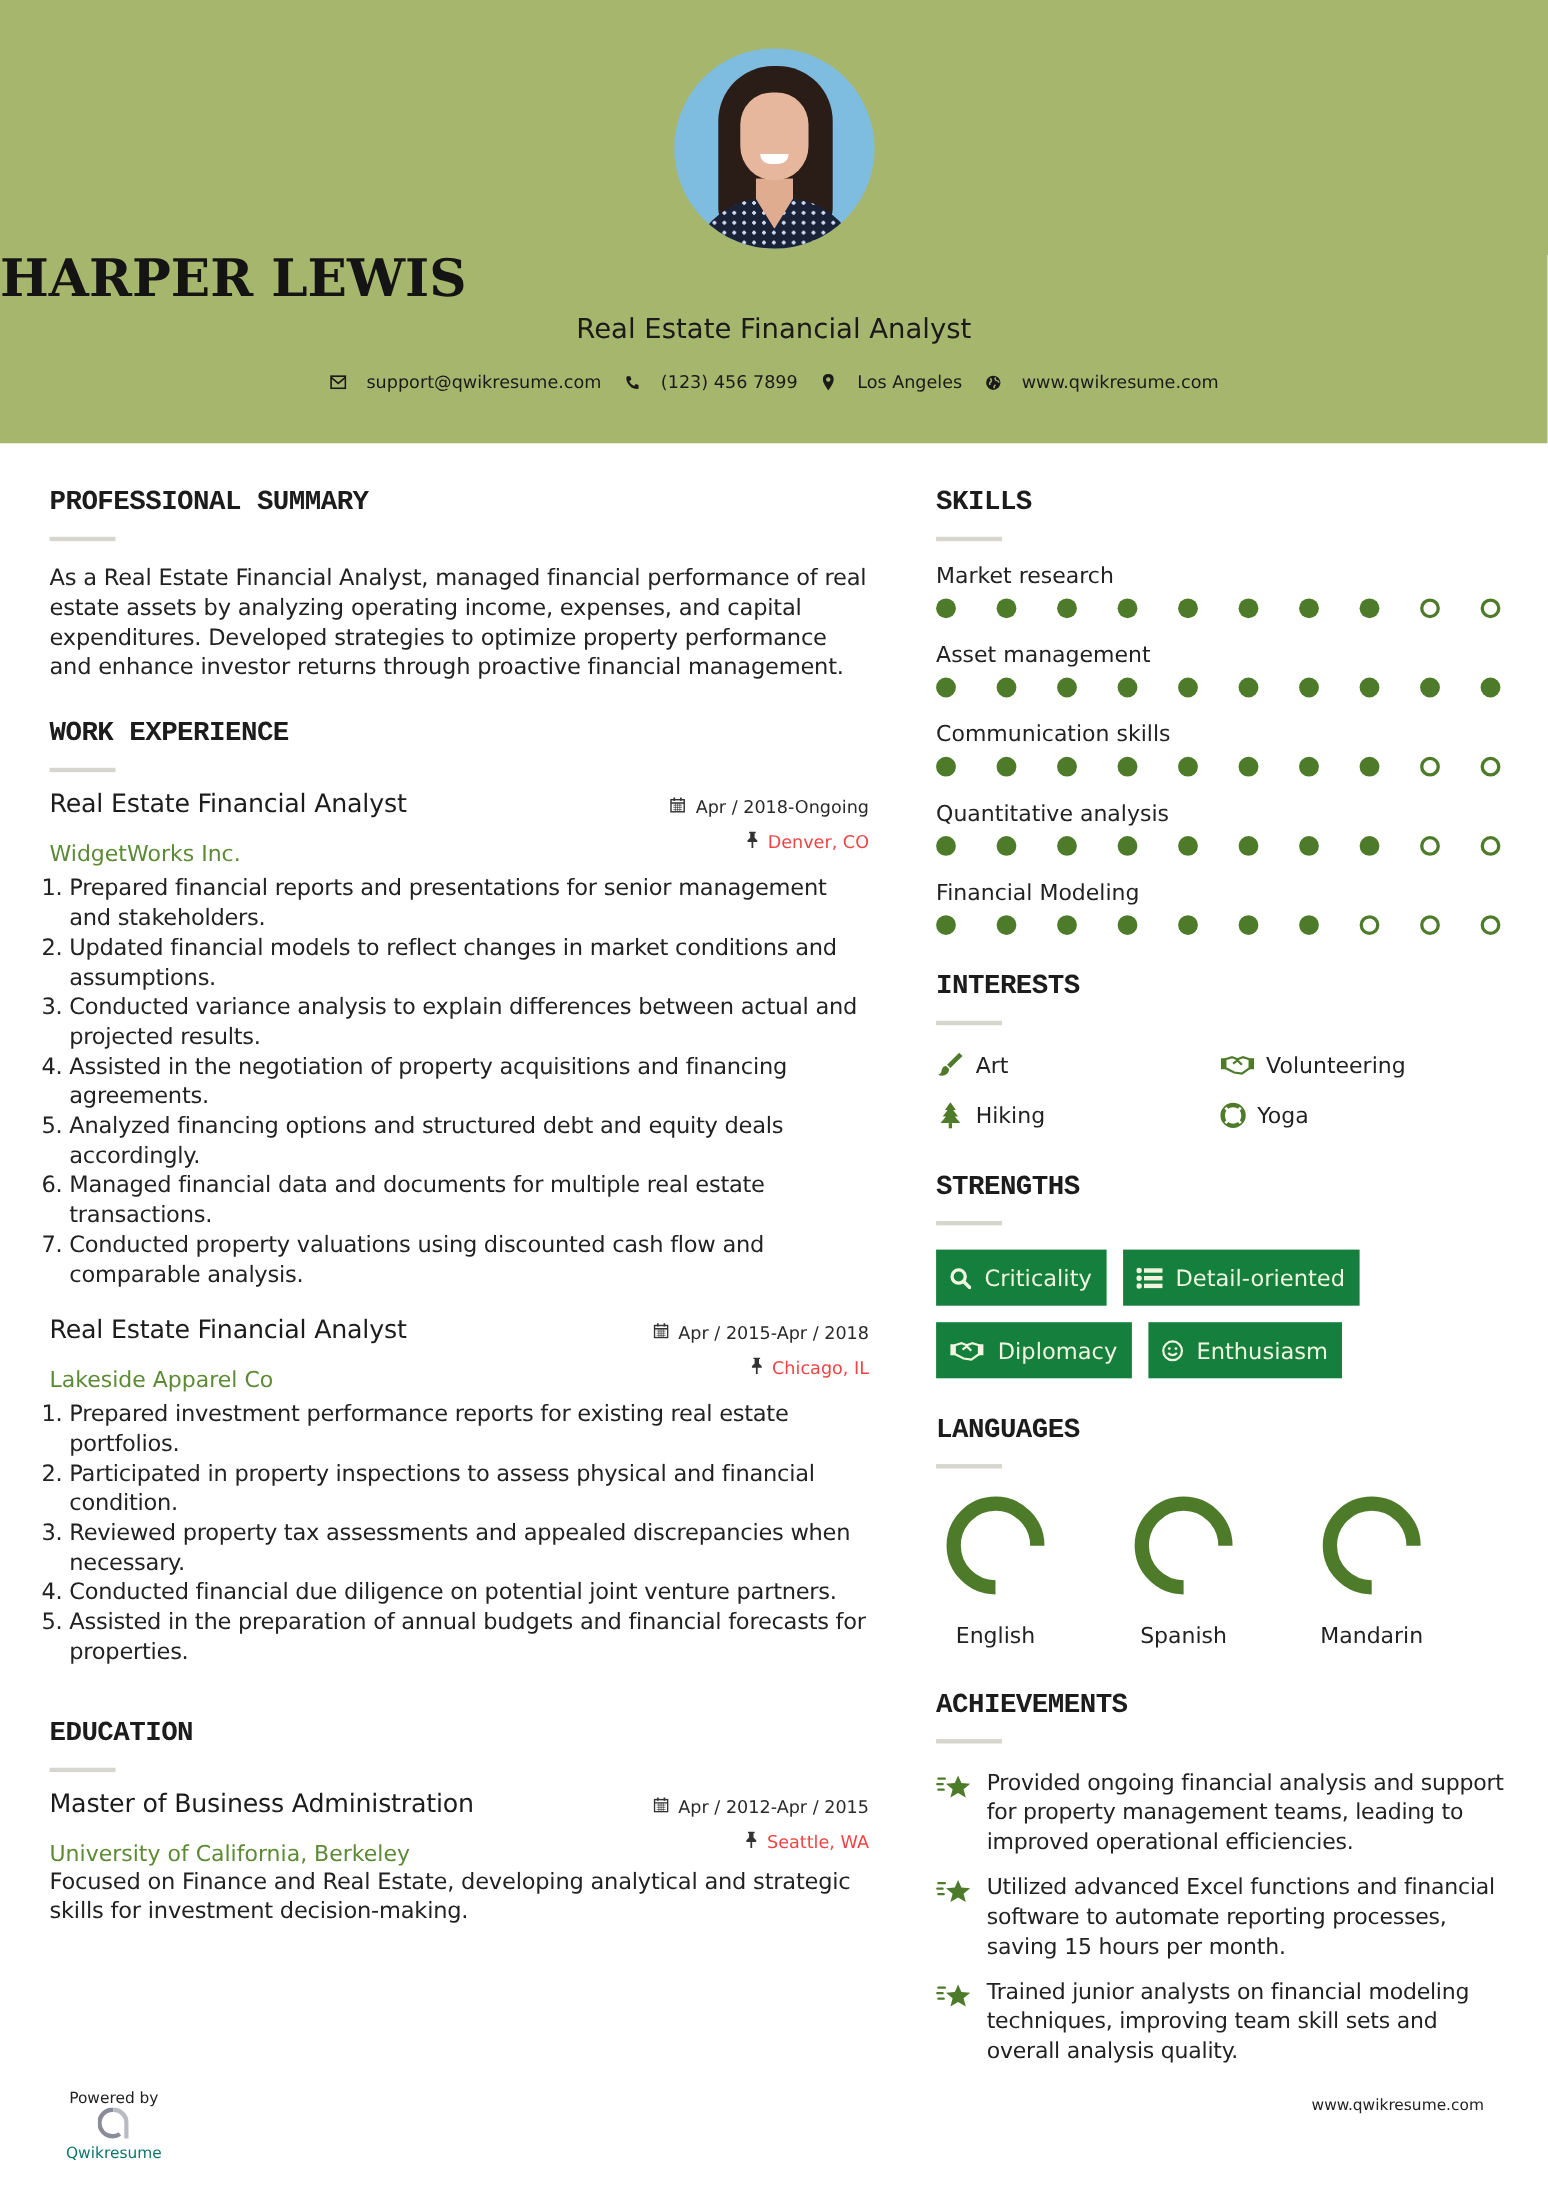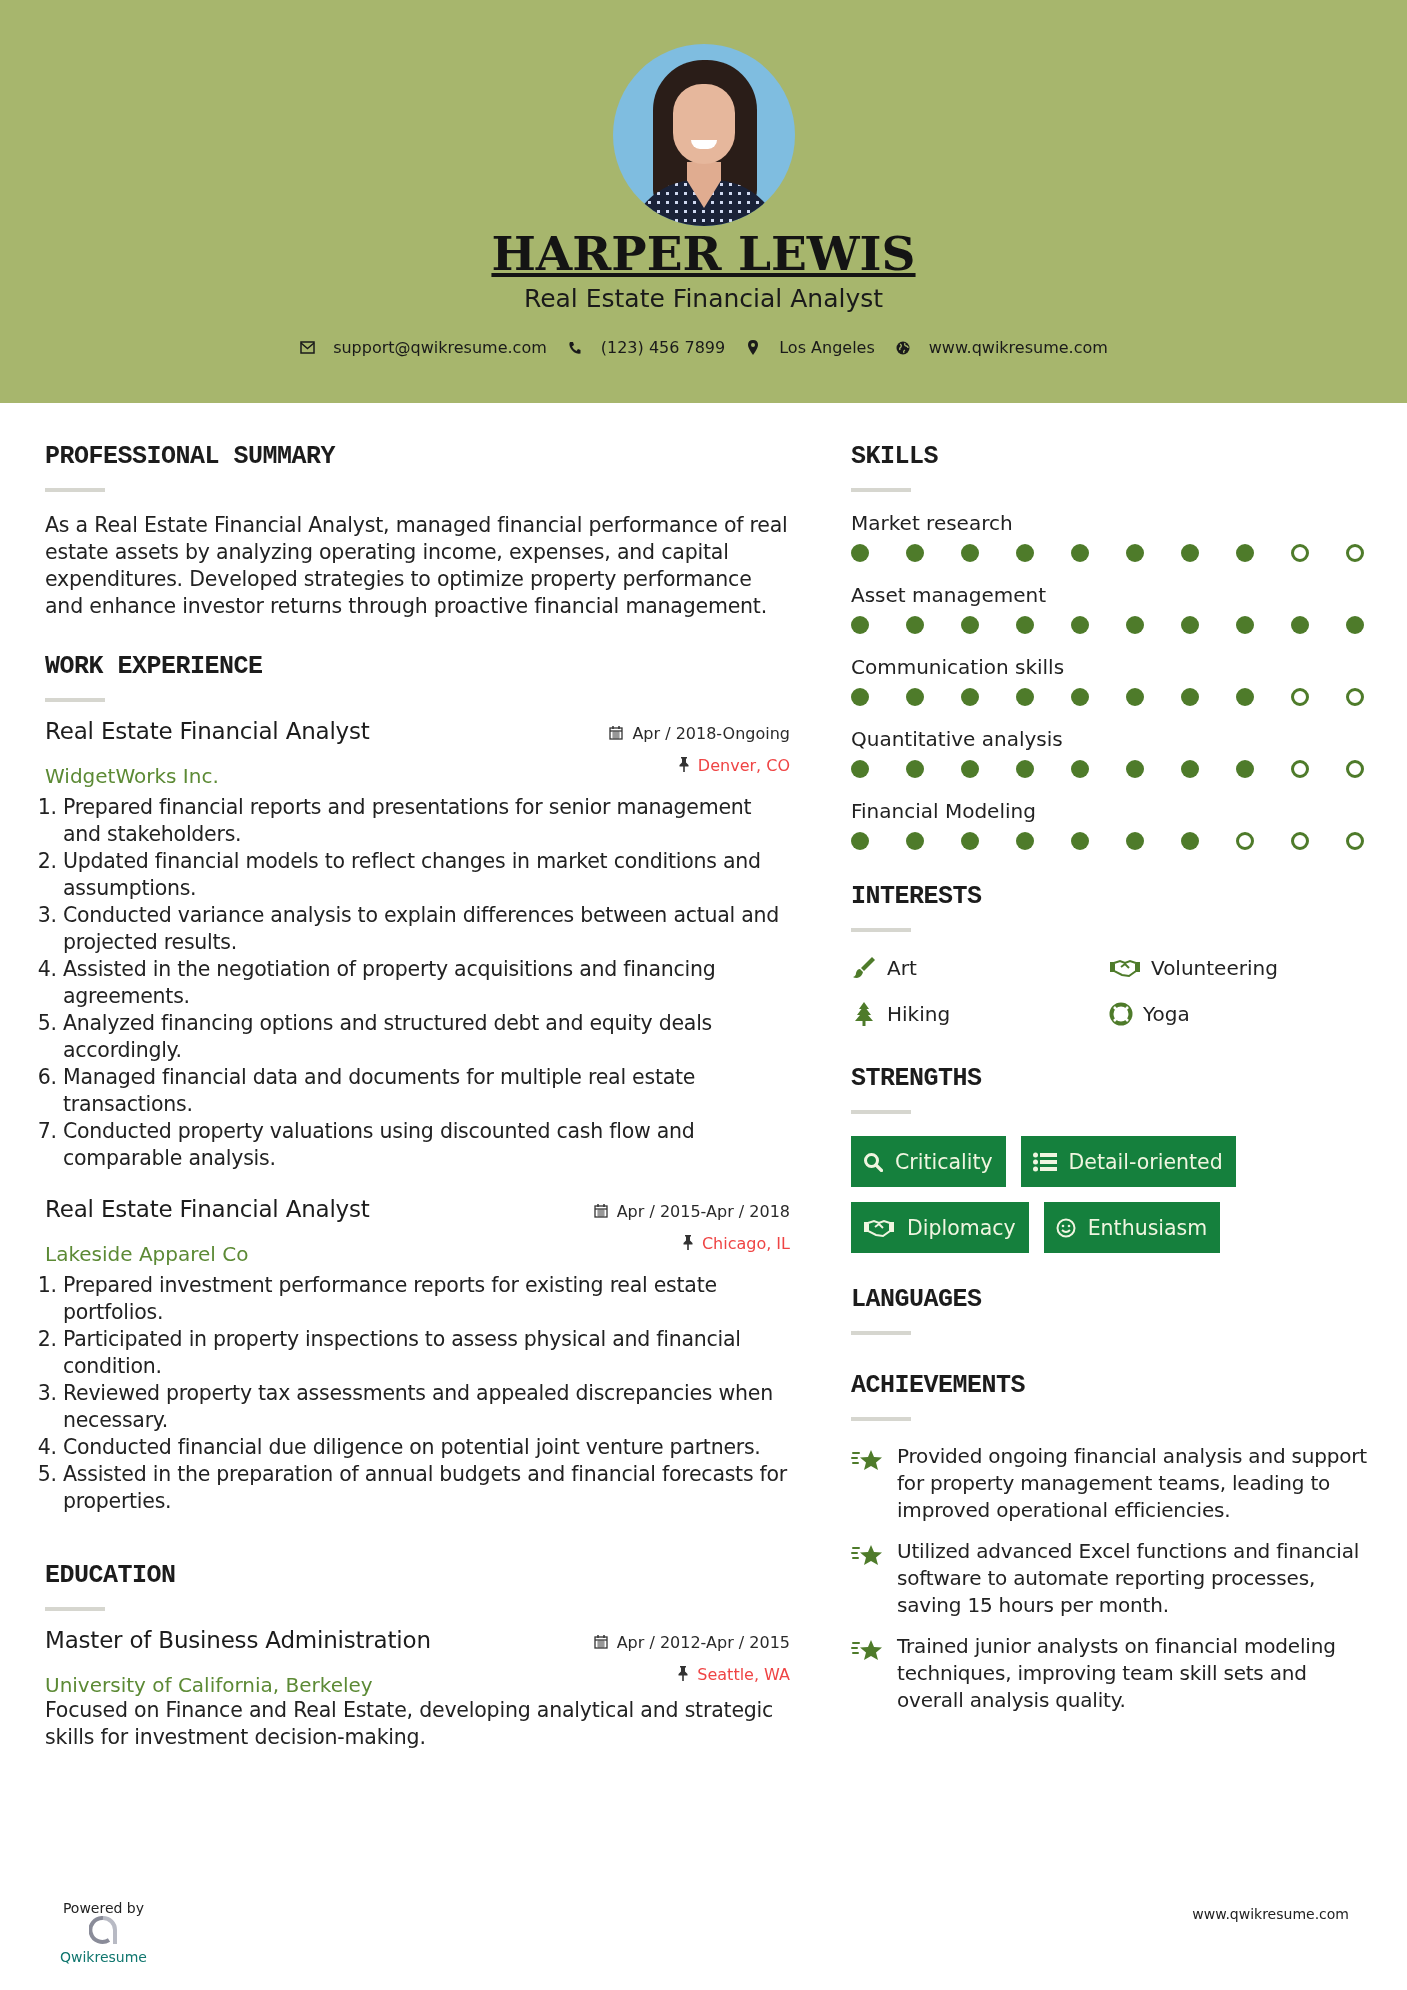--- a/index.html
+++ b/index.html
@@ -8,21 +8,21 @@
 
   .header { position: absolute; left: 0; top: 0; width: 1407px; height: 403px; background: #a7b66d; }
   .photo { position: absolute; left: 613px; top: 44px; width: 182px; height: 182px; border-radius: 50%; background: #7fbde0; overflow: hidden; }
   .photo .hair { position: absolute; left: 40px; top: 16px; width: 104px; height: 150px; background: #2a1d18; border-radius: 50px 50px 20px 20px; }
   .photo .face { position: absolute; left: 60px; top: 40px; width: 62px; height: 80px; background: #e6b79c; border-radius: 30px 30px 32px 32px; }
   .photo .smile { position: absolute; left: 78px; top: 96px; width: 26px; height: 9px; background: #ffffff; border-radius: 0 0 13px 13px; }
   .photo .shirt { position: absolute; left: 14px; top: 136px; width: 156px; height: 70px; background: #1a2238; border-radius: 70px 70px 0 0;
      background-image: radial-gradient(#cfd8f0 1.5px, transparent 1.6px); background-size: 9px 9px; }
   .photo .neck { position: absolute; left: 74px; top: 118px; width: 34px; height: 46px; background: #e0ac90; clip-path: polygon(0 0,100% 0,100% 40%,50% 100%,0 40%); }
 
-  .name { position: absolute; left: 0; top: 226px; width: 1407px; text-align: center; font-family: "DejaVu Serif", serif; font-weight: bold; font-size: 47px; letter-spacing: 0px; color: #141414; text-decoration: underline; }
+  .name { position: absolute; left: 0; top: 226px; width: 1407px; font-family: "DejaVu Serif", serif; font-weight: bold; font-size: 47px; letter-spacing: 0px; color: #141414; }
   .title { position: absolute; left: 0; top: 284px; width: 1407px; text-align: center; font-size: 25px; color: #1a1a1a; }
   .contact { position: absolute; left: 0; top: 338px; width: 1407px; display: flex; justify-content: center; align-items: center; gap: 0; font-size: 16px; color: #1a1a1a; }
   .contact .item { display: flex; align-items: center; margin: 0 10px; }
   .contact .ic { width: 16px; height: 16px; margin-right: 18px; display: inline-flex; align-items: center; justify-content: center; font-size: 14px; }
 
   .col-left { position: absolute; left: 45px; top: 440px; width: 745px; }
   .col-right { position: absolute; left: 851px; top: 440px; width: 520px; }
 
   .h2 { font-family: Liberation Mono, monospace; font-weight: bold; font-size: 25px; color: #1c1c1c; letter-spacing: -0.5px; height: 34px; line-height: 34px; }
   .rule { width: 60px; height: 4px; background: #d6d6cf; margin-top: 14px; }
@@ -407,20 +407,40 @@
             </svg>
         </span>
         <span>Enthusiasm</span>
       </div>
     </div>
   </section>
 
   <section style="margin-top:30px;">
     <div class="h2">LANGUAGES</div>
     <div class="rule"></div>
+    <div class="langs" id="langs">
+        <div class="lang">
+          <svg width="96" height="96" viewBox="0 0 96 96">
+            <circle cx="48" cy="48" r="38" fill="none" stroke="#4e7b2a" stroke-width="13" stroke-dasharray="179.0707812546182 238.76104167282426" transform="rotate(90 48 48)"></circle>
+          </svg>
+          <div class="lang-label">English</div>
+        </div>
+        <div class="lang">
+          <svg width="96" height="96" viewBox="0 0 96 96">
+            <circle cx="48" cy="48" r="38" fill="none" stroke="#4e7b2a" stroke-width="13" stroke-dasharray="179.0707812546182 238.76104167282426" transform="rotate(90 48 48)"></circle>
+          </svg>
+          <div class="lang-label">Spanish</div>
+        </div>
+        <div class="lang">
+          <svg width="96" height="96" viewBox="0 0 96 96">
+            <circle cx="48" cy="48" r="38" fill="none" stroke="#4e7b2a" stroke-width="13" stroke-dasharray="179.0707812546182 238.76104167282426" transform="rotate(90 48 48)"></circle>
+          </svg>
+          <div class="lang-label">Mandarin</div>
+        </div>
+      </div>
   </section>
 
   <section style="margin-top:34px;">
     <div class="h2">ACHIEVEMENTS</div>
     <div class="rule"></div>
     <div>
       <div class="ach">
         <span class="ic">
           <svg width="34" height="26" viewBox="0 0 34 26">
               <path d="M20 3 L23 10 L31 10.5 L25 15.5 L27 23 L20 19 L13 23 L15 15.5 L9 10.5 L17 10 Z" fill="#4e7b2a"></path>

